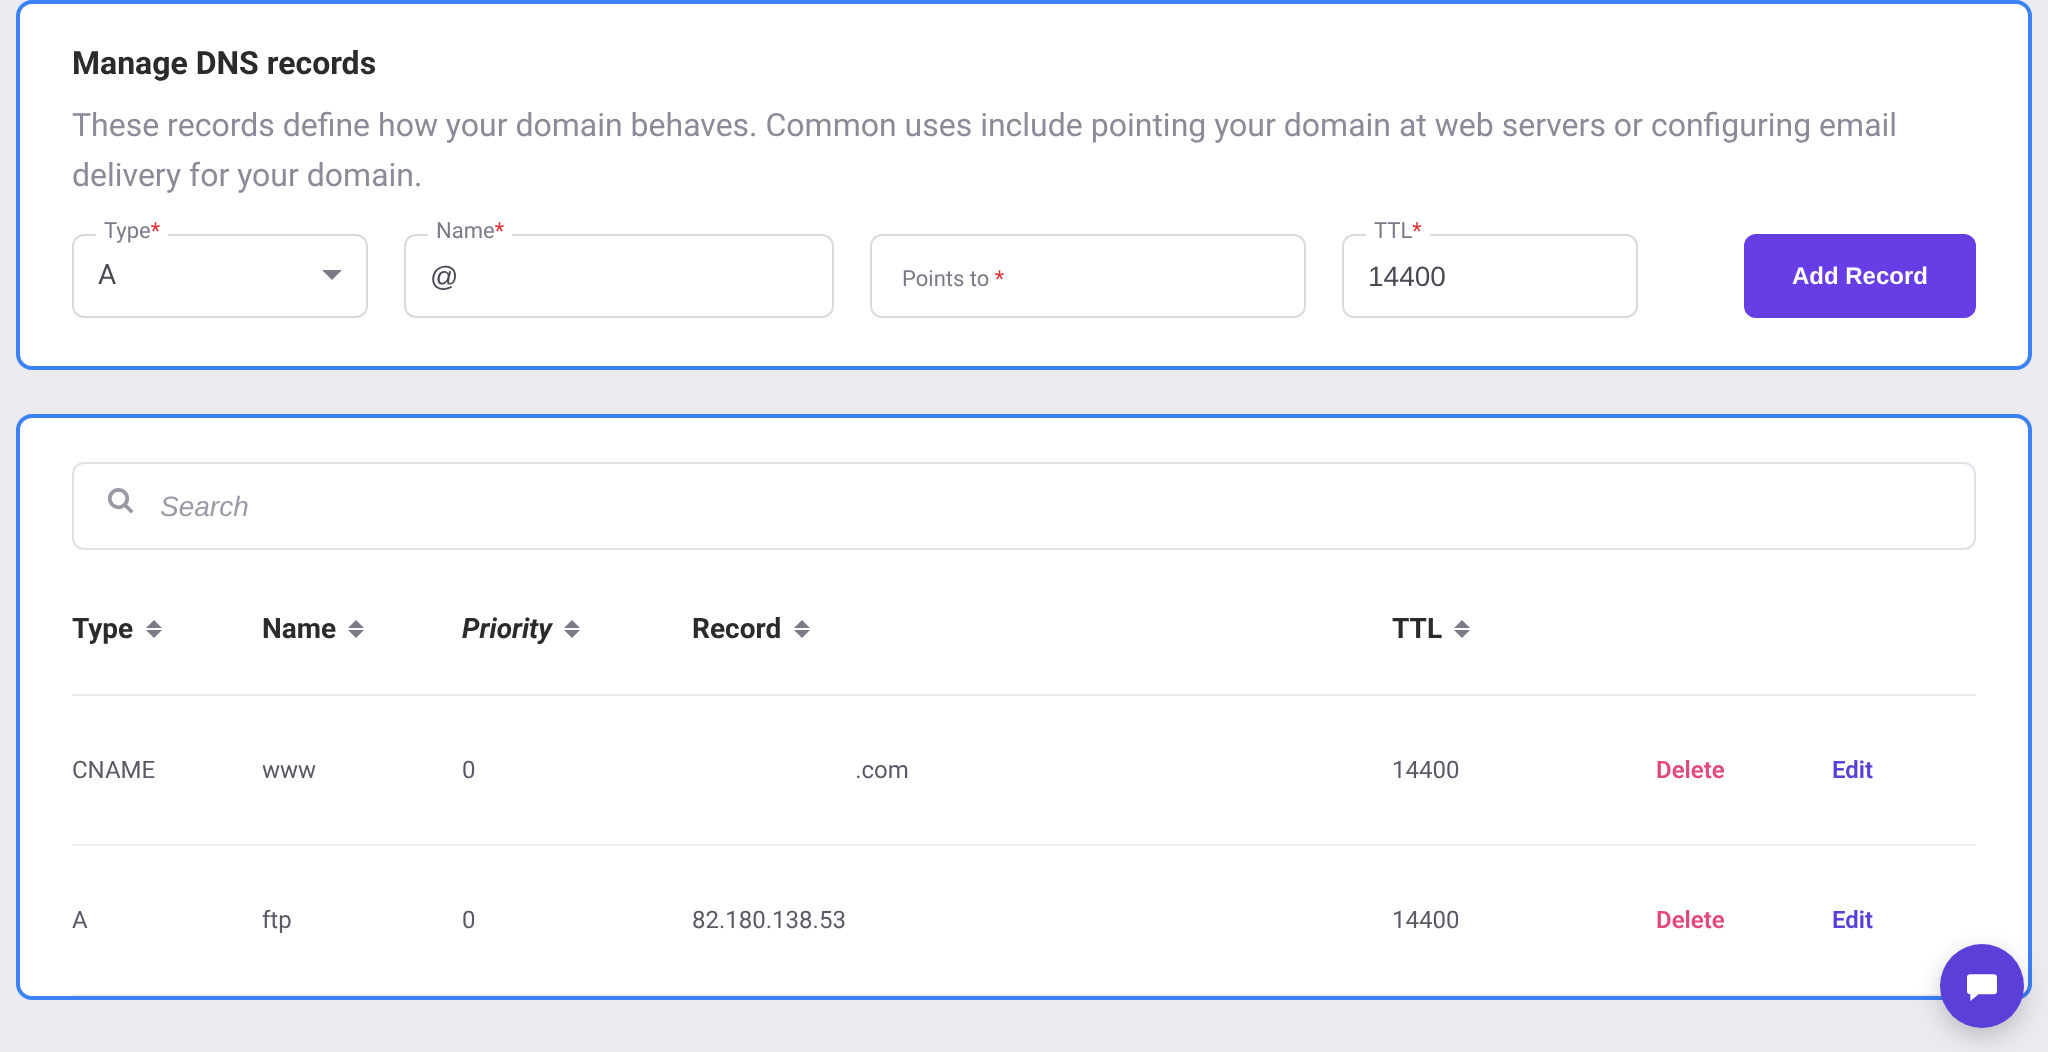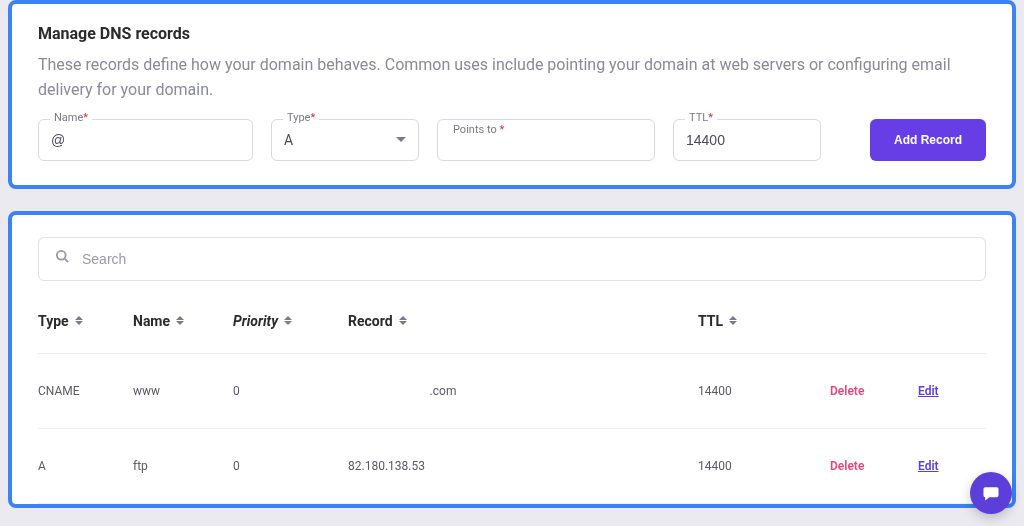--- a/index.html
+++ b/index.html
@@ -7,21 +7,21 @@
       font-family: -apple-system, BlinkMacSystemFont, "Segoe UI", Roboto, sans-serif;
       background: #ebeaf1;
       width: 1024px;
       height: 526px;
       overflow: hidden;
       padding: 0 8px;
       position: relative;
     }
     .card {
       background: #fff;
-      border: 4px solid #3b82f6;
+      border: 2px solid #3b82f6;
       border-radius: 8px;
       padding: 20px 26px 24px 26px;
     }
     .card-top { margin-bottom: 22px; }
     .title {
       font-size: 16px;
       font-weight: 700;
       color: #2b2b2b;
       margin-bottom: 10px;
     }
@@ -100,20 +100,21 @@
       padding: 0 16px;
       gap: 12px;
       margin-bottom: 8px;
     }
     .search-input {
       flex: 1;
       border: none;
       outline: none;
       font-size: 14px;
       color: #4a4a55;
+      font-style: italic;
     }
     .search-input::placeholder { color: #9a9aa6; }
     .search-icon { color: #9a9aa6; }
     table {
       width: 100%;
       border-collapse: collapse;
     }
     thead th {
       text-align: left;
       font-size: 14px;
@@ -143,21 +144,21 @@
     }
     tbody tr { border-bottom: 1px solid #f1f0f6; }
     .col-type { width: 95px; }
     .col-name { width: 100px; }
     .col-prio { width: 115px; font-style: italic; }
     .col-content { width: 350px; }
     .col-ttl { width: 120px; }
     .col-del { width: 100px; }
     .col-edit { width: auto; }
     .delete-link { color: #e2497a; font-weight: 600; cursor: pointer; margin-left: 12px; }
-    .edit-link { color: #5b3fd8; font-weight: 600; cursor: pointer; text-decoration: underline; }
+    .edit-link { color: #5b3fd8; font-weight: 600; cursor: pointer; }
     .chat-bubble {
       position: absolute;
       right: 12px;
       bottom: 12px;
       width: 42px;
       height: 42px;
       border-radius: 50%;
       background: #5b3fd8;
       display: flex;
       align-items: center;
@@ -167,40 +168,40 @@
     }
   </style>
 </head>
 <body>
 
 <div class="card card-top">
   <div class="title">Manage DNS records</div>
   <div class="desc">These records define how your domain behaves. Common uses include pointing your domain at web servers or configuring email delivery for your domain.</div>
   <div class="form-row">
 
+    <div class="field-wrap field-type">
+      <div class="field-label">
+        <span>Type</span><span class="req">*</span>
+      </div>
+      <div class="field select-field">
+        <span>A</span>
+        <span class="caret"></span>
+      </div>
+    </div>
+
     <div class="field-wrap field-name">
       <div class="field-label">
         <span>Name</span><span class="req">*</span>
       </div>
       <input class="field" value="@" style="">
     </div>
 
-    <div class="field-wrap field-type">
-      <div class="field-label">
-        <span>Type</span><span class="req">*</span>
-      </div>
-      <div class="field select-field">
-        <span>A</span>
-        <span class="caret"></span>
-      </div>
-    </div>
-
     <div class="field-wrap field-points">
       <input class="field" style="">
-      <div class="field-label" style="top:4px;">
+      <div class="field-label" style="top:16px;">
         <span>Points to</span> <span class="req">*</span>
       </div>
     </div>
 
     <div class="field-wrap field-ttl">
       <div class="field-label">
         <span>TTL</span><span class="req">*</span>
       </div>
       <input class="field" value="14400" style="">
     </div>

